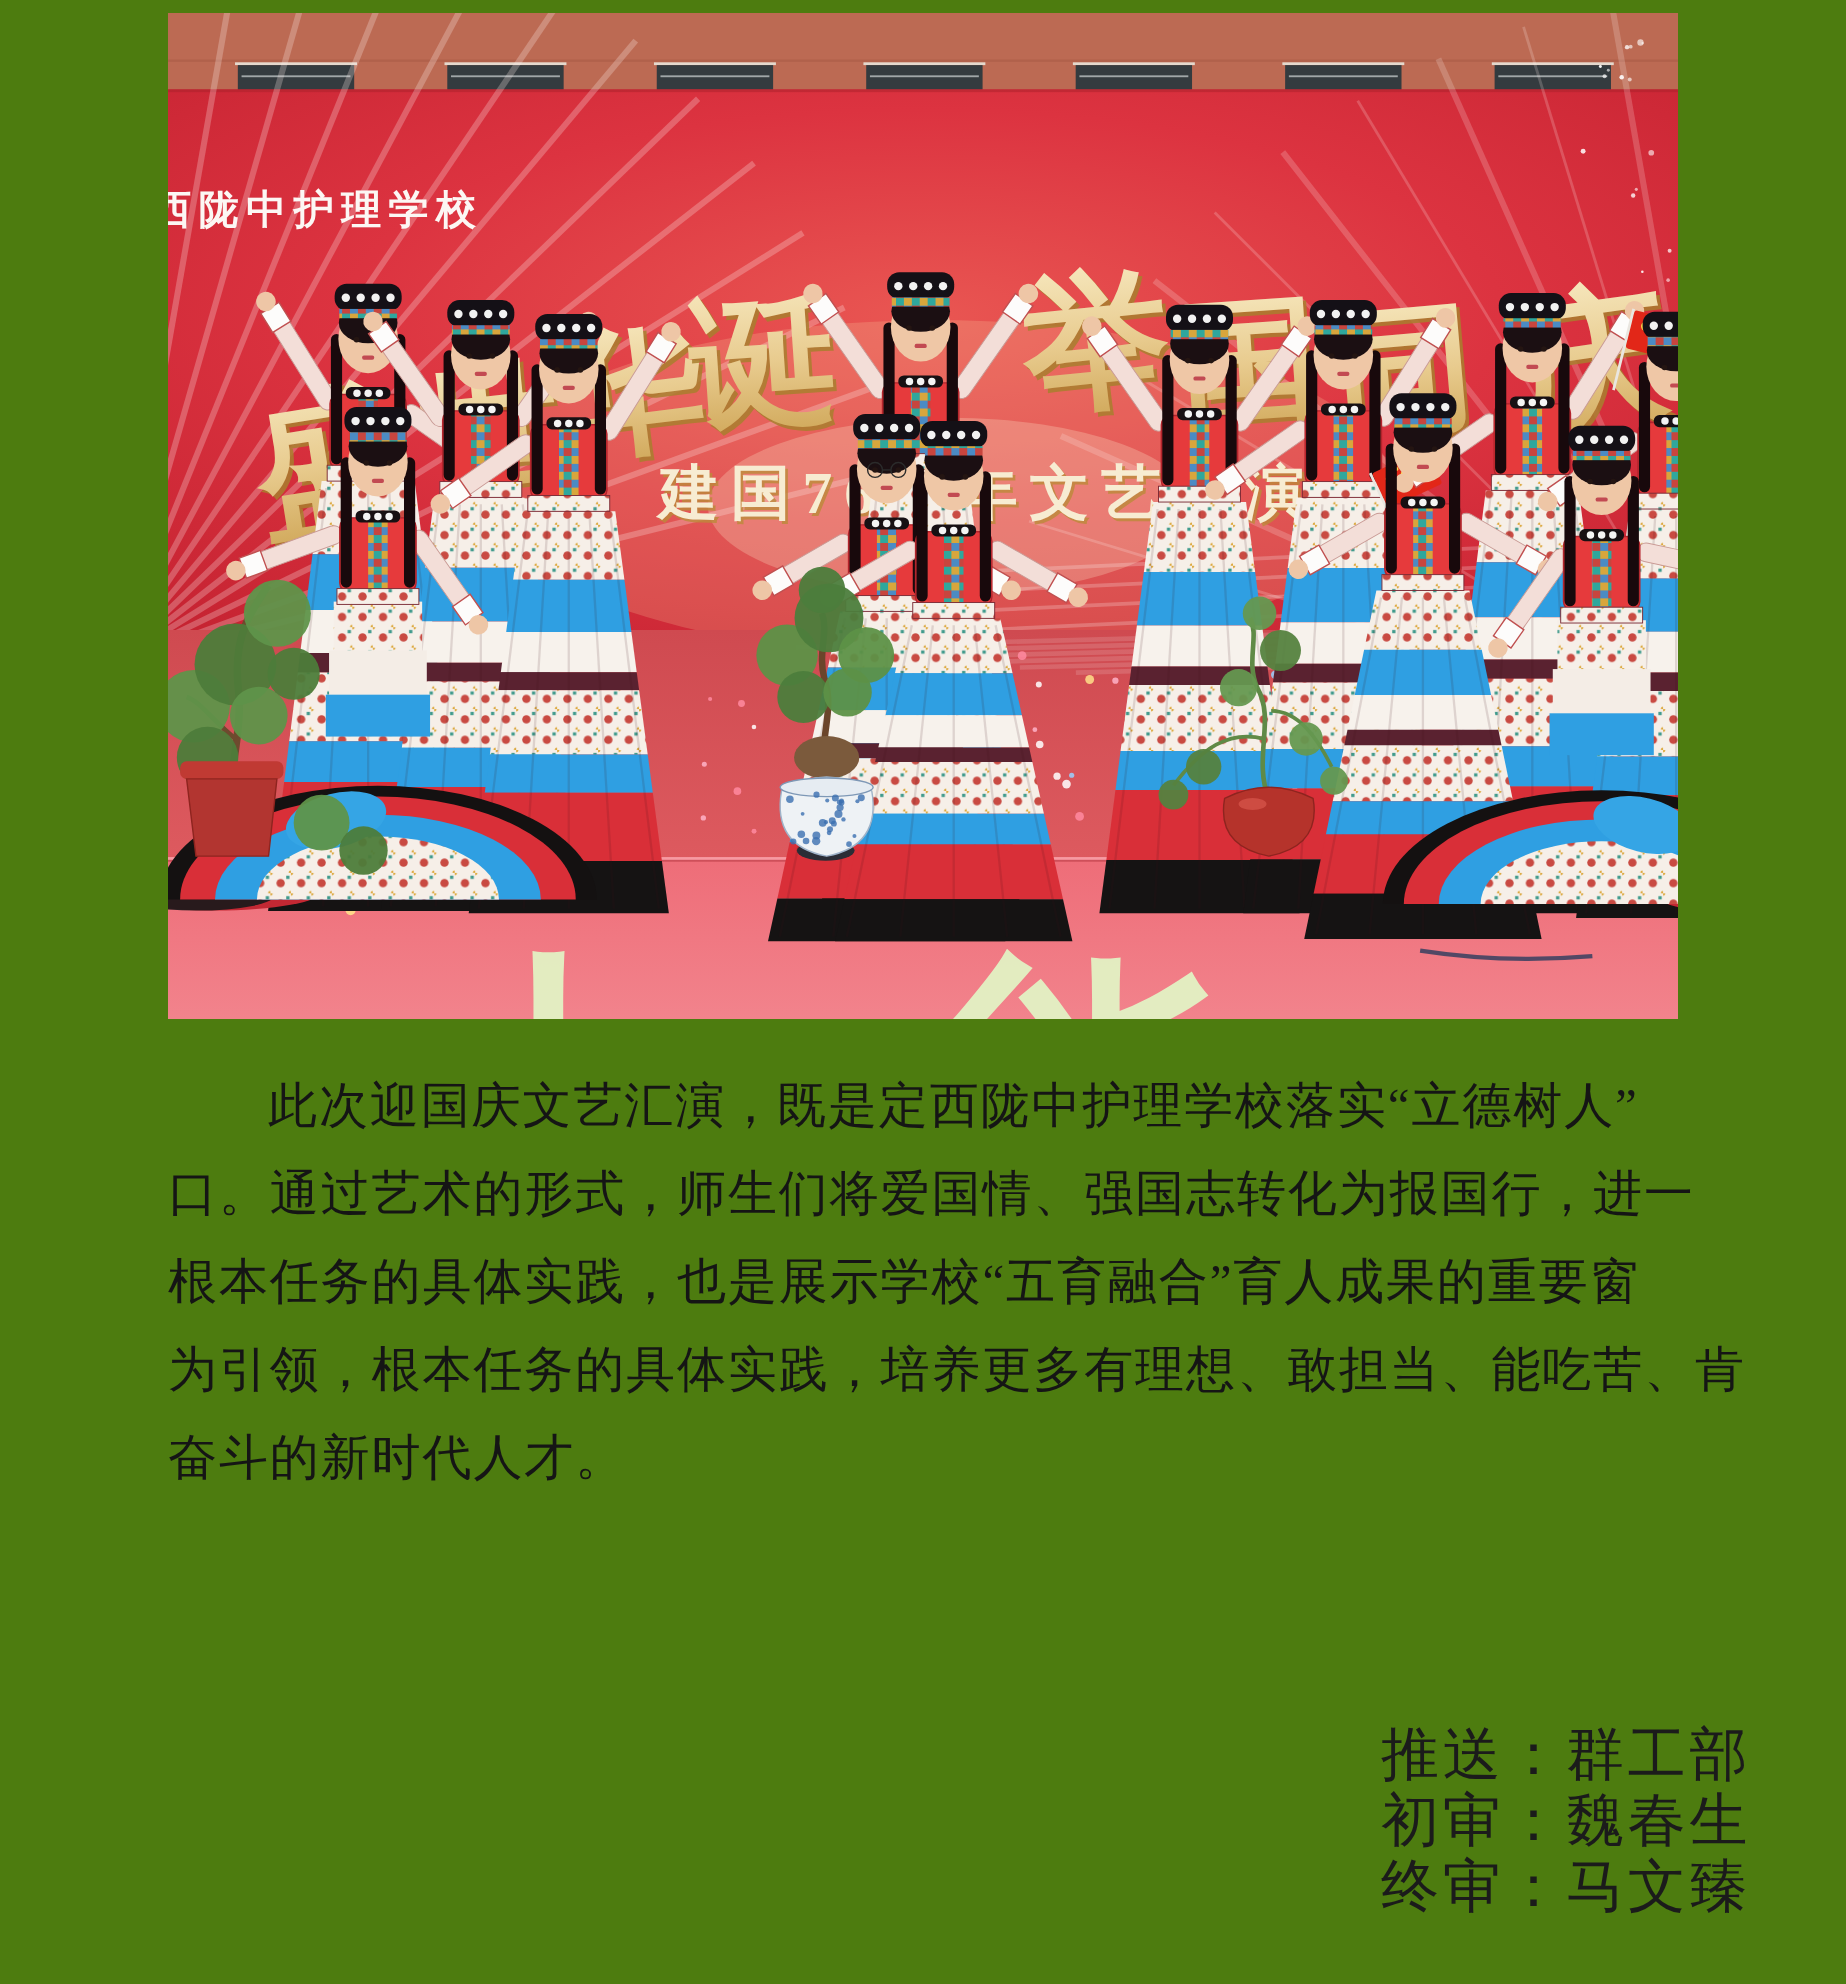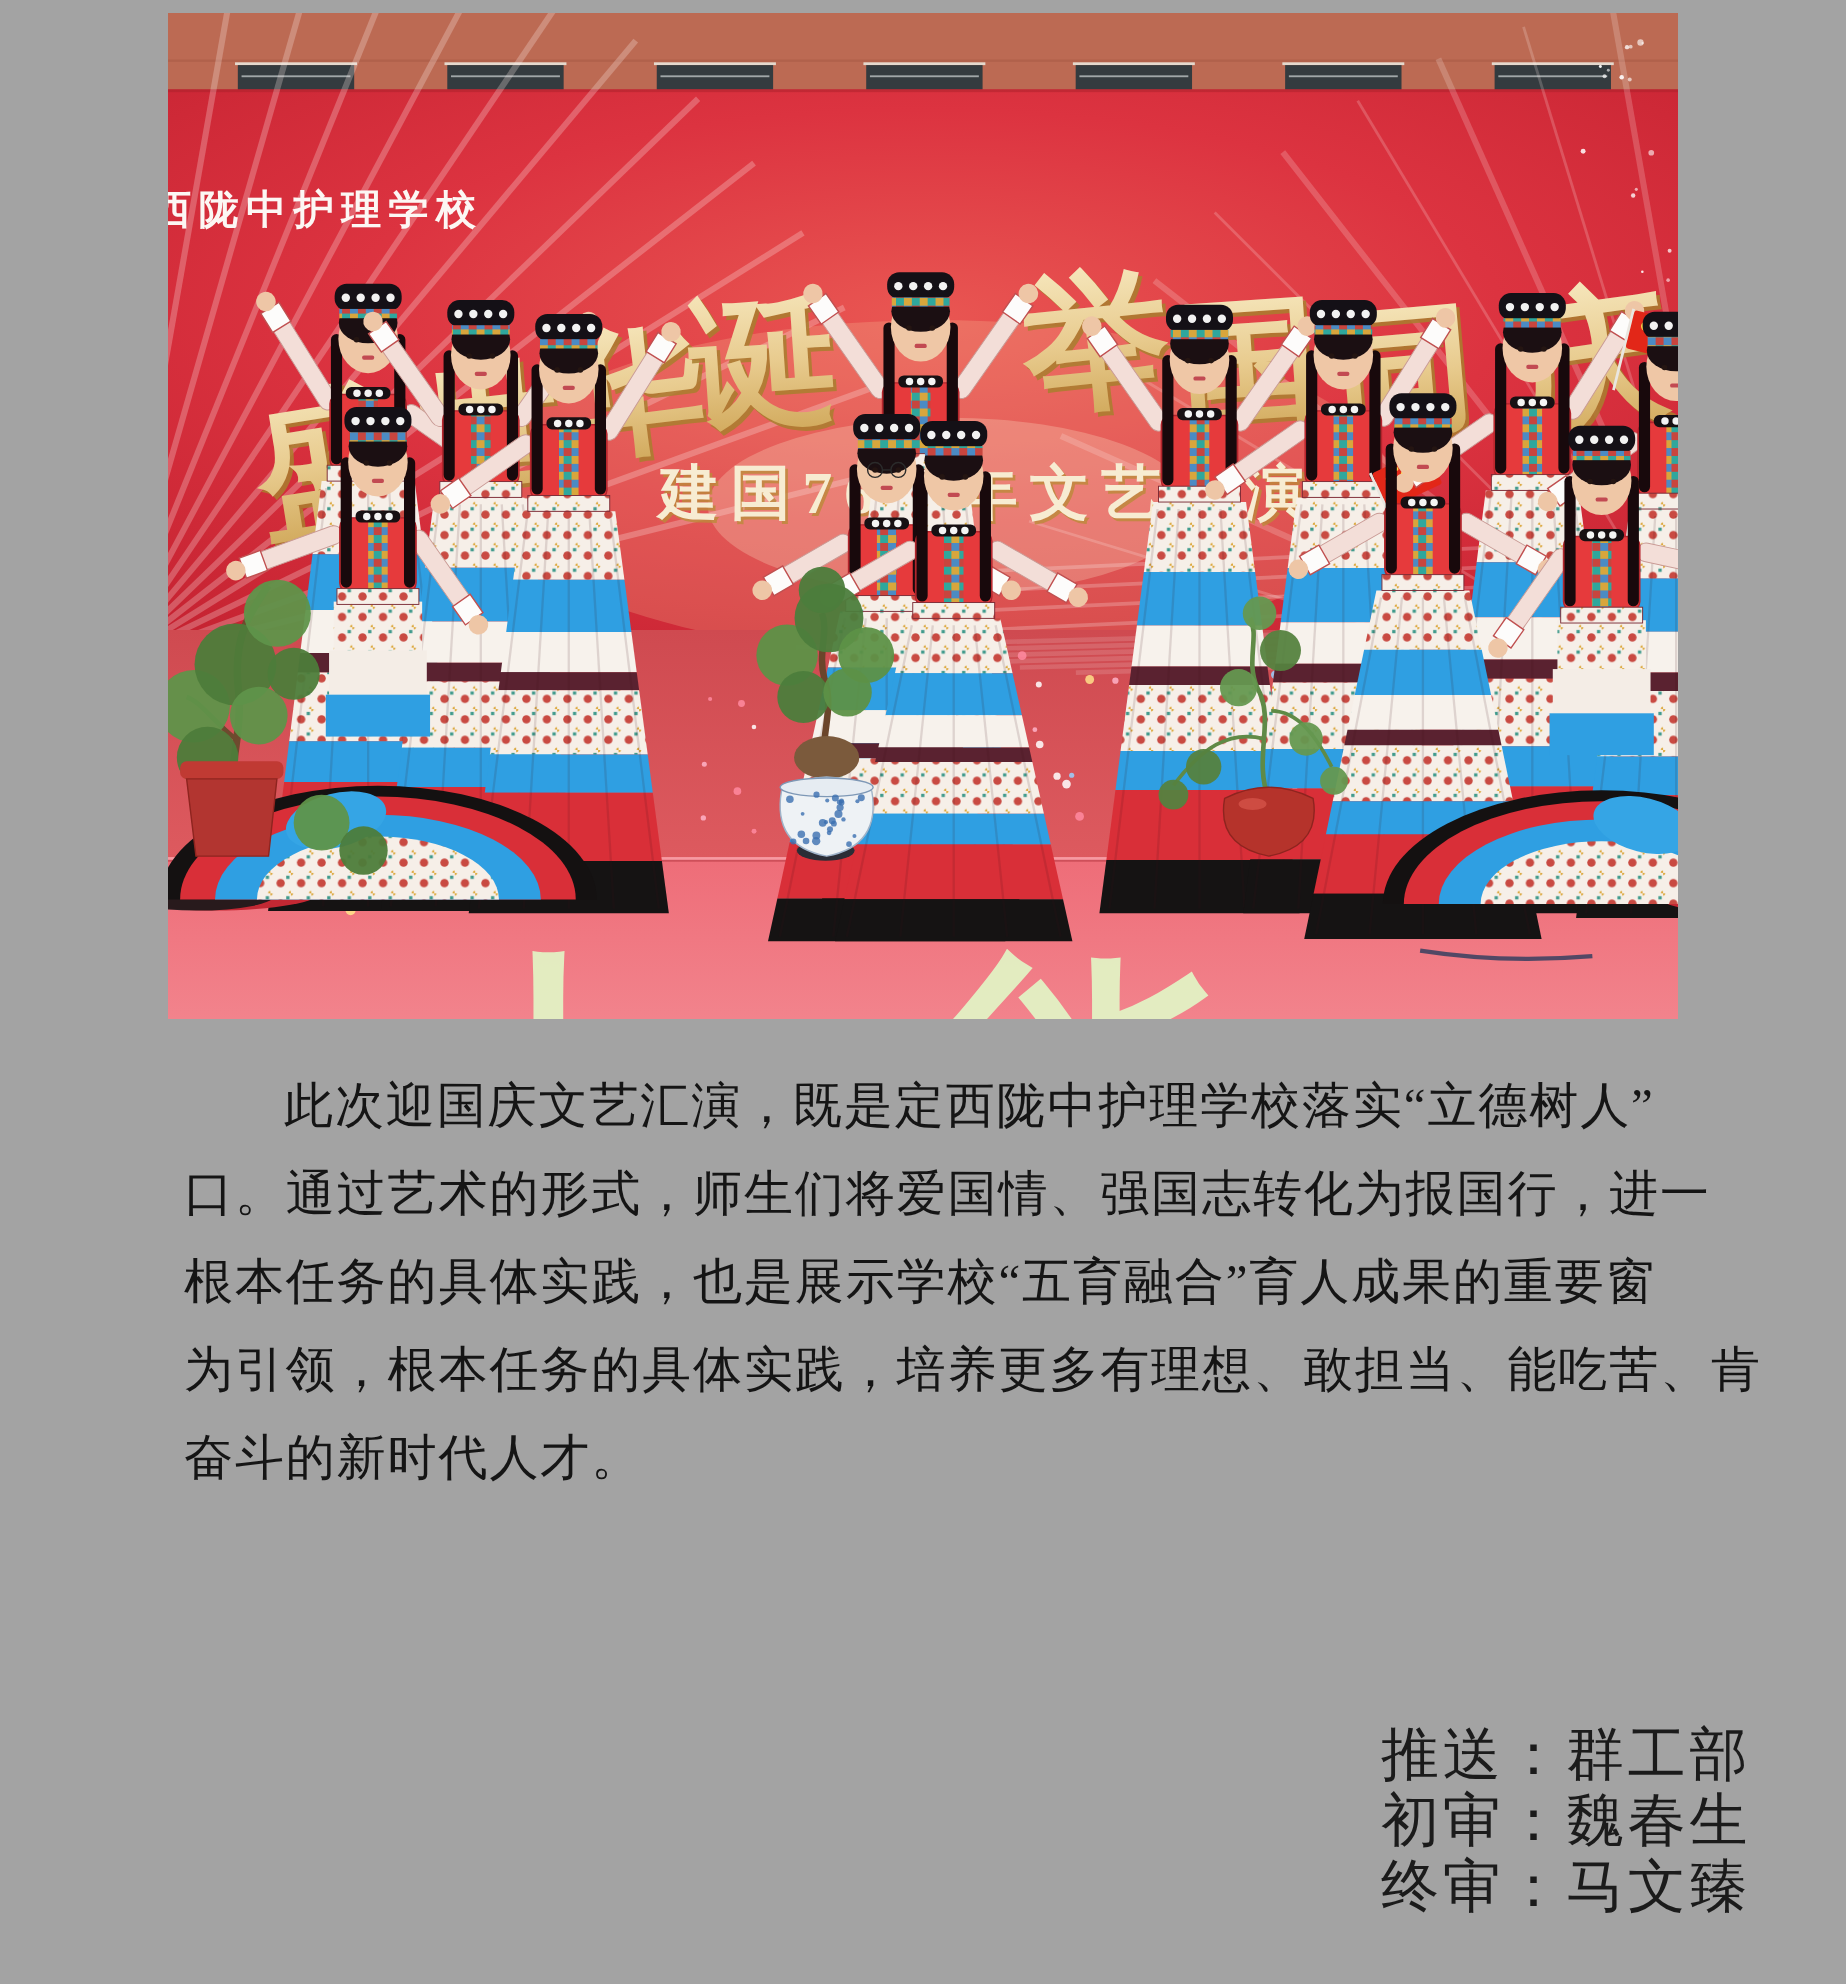--- a/index.html
+++ b/index.html
@@ -1,23 +1,23 @@
 <!DOCTYPE html>
 <html style="font-size:7.4px"><head>
 <meta charset="utf-8">
 <style>
   html,body{margin:0;padding:0;background:#ffffff;}
   body{width:1846px;height:1985px;overflow:hidden;
        font-family:"Liberation Serif","DejaVu Serif",serif;}
-  .page{position:relative;width:1846px;height:1985px;background:#a3a3a3;}
+  .page{position:relative;width:1846px;height:1985px;background:#4d7c0f;}
   .photo{position:absolute;left:168px;top:13px;width:1510px;height:1006px;overflow:hidden;}
   .photo svg{display:block;width:100%;height:100%;}
   #scene text{font-family:"Liberation Serif","DejaVu Serif",serif;}
   .article{position:absolute;left:168px;top:1062px;width:1540px;color:#151515;}
-  .article .line{height:88px;line-height:88px;font-size:49px;letter-spacing:1.9px;white-space:nowrap;margin-left:16px;}
+  .article .line{height:88px;line-height:88px;font-size:49px;letter-spacing:1.9px;white-space:nowrap;}
   .article .line.indent{text-indent:100px;}
   .credits{position:absolute;left:1381px;top:1722px;color:#1b1b1b;}
   .credits .credit-line{height:66px;line-height:66px;font-size:58px;letter-spacing:3.7px;white-space:nowrap;}
 </style>
 </head>
 <body>
 
 <div class="page">
 
   <div class="photo">

